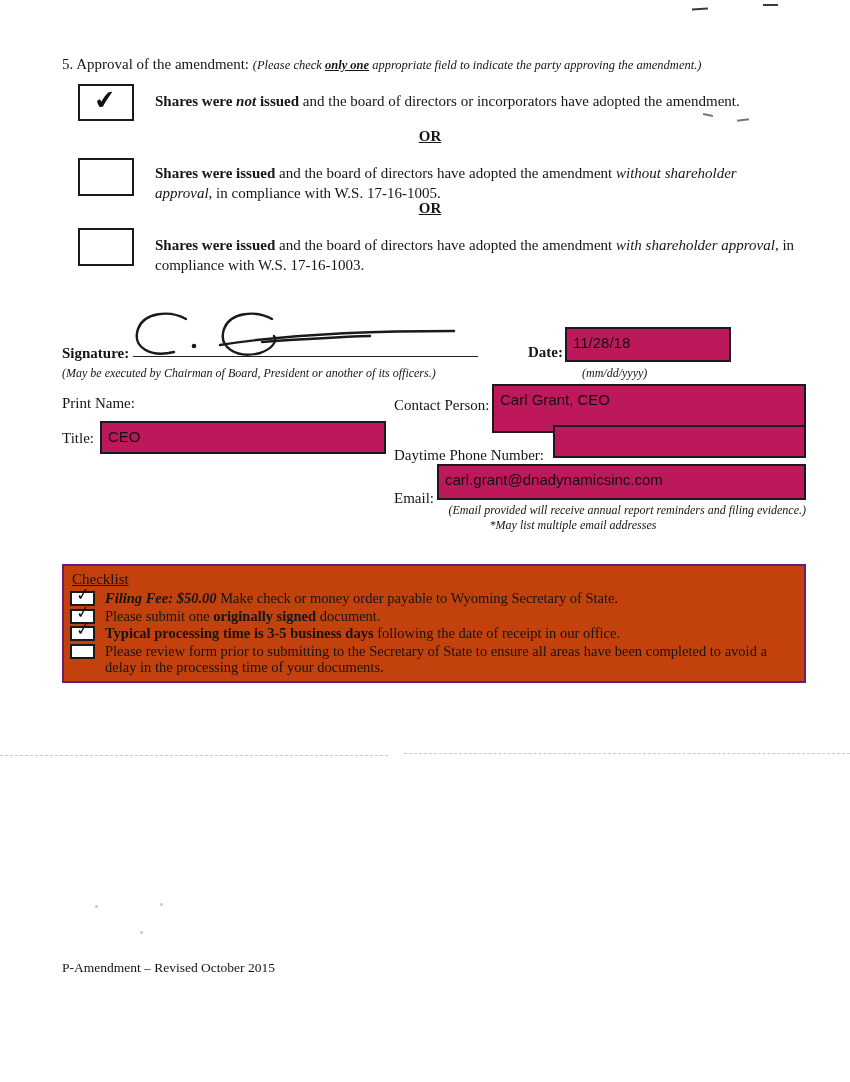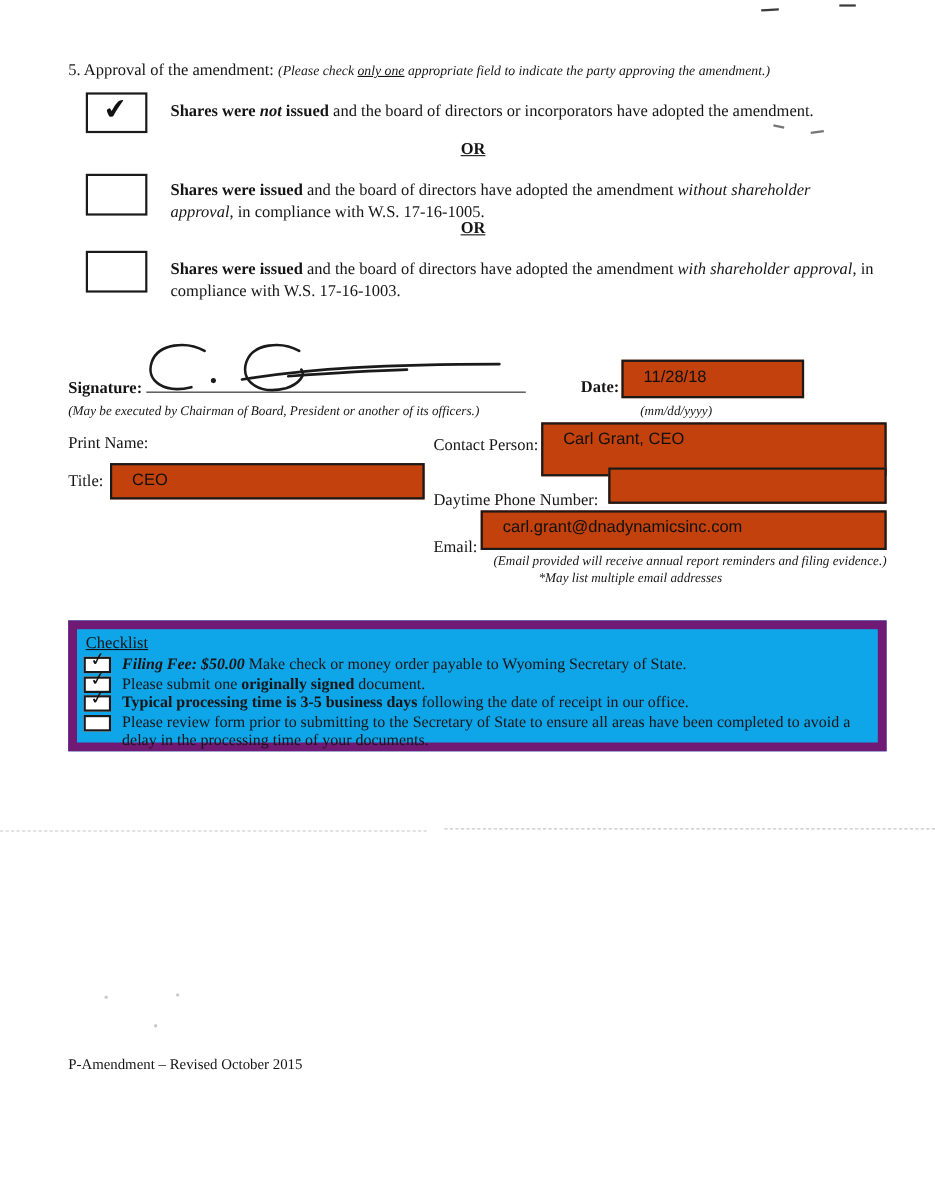--- a/index.html
+++ b/index.html
@@ -7,47 +7,47 @@
   .page {
     position:relative; width:850px; height:1082px; margin:0 auto;
     background:#ffffff; color:#151515;
     font-family:"Liberation Serif", serif; overflow:hidden;
   }
   .abs { position:absolute; }
 
   
   .heading { font-size:15px; }
   .note { font-style:italic; font-size:12.5px; }
-  .note-em { font-weight:normal; text-decoration:underline; }
+  .note-em { font-weight:bold; text-decoration:underline; }
 
   
   .cb-lg { width:56px; height:37px; border:2px solid #1a1a1a; background:#fff; position:absolute; }
   .cb-mark {
     position:absolute; left:14px; top:-1px; font-size:26px; font-weight:bold;
     font-family:"DejaVu Sans", sans-serif; color:#111; transform:rotate(-6deg);
   }
 
   .opt { font-size:15px; line-height:19.5px; position:absolute; }
   .bu { font-weight:bold; }
   .or { font-weight:bold; text-decoration:underline; font-size:15px; text-align:center; position:absolute; }
 
   
   .lbl { font-size:15px; position:absolute; white-space:nowrap; }
   .lbl-b { font-weight:bold; }
   .fbox {
-    position:absolute; border:2px solid #1a1a1a; background:#c2410c;
+    position:absolute; border:2px solid #1a1a1a; background:#be185d;
     font-family:"Liberation Sans", sans-serif; font-size:15px; color:#101010;
-    padding:5px 18px; white-space:nowrap; overflow:hidden;
+    padding:5px 6px; white-space:nowrap; overflow:hidden;
   }
   .small-i { font-style:italic; font-size:12px; position:absolute; }
 
   .sig-line { position:absolute; border-bottom:1.5px solid #222; height:0; }
 
   
-  .cl-box { position:absolute; border:8px solid #701a75; background:#0ea5e9; }
+  .cl-box { position:absolute; border:2px solid #701a75; background:#c2410c; }
   .cl-title { margin:5px 0 2px 8px; font-size:15px; text-decoration:underline; }
   .cl-row { display:flex; align-items:flex-start; margin:0 8px 1px 6px; font-size:14.5px; line-height:16.5px; }
   .cl-cb { flex:0 0 25px; height:15px; border:2px solid #1a1a1a; margin:1px 10px 0 0; position:relative; background:#fff; }
   .cl-mark {
     position:absolute; left:4px; top:-7px; font-size:17px; font-weight:bold;
     font-family:"DejaVu Sans", sans-serif; transform:rotate(-8deg); color:#111;
   }
   .bi { font-weight:bold; font-style:italic; }
   .b { font-weight:bold; }
 

